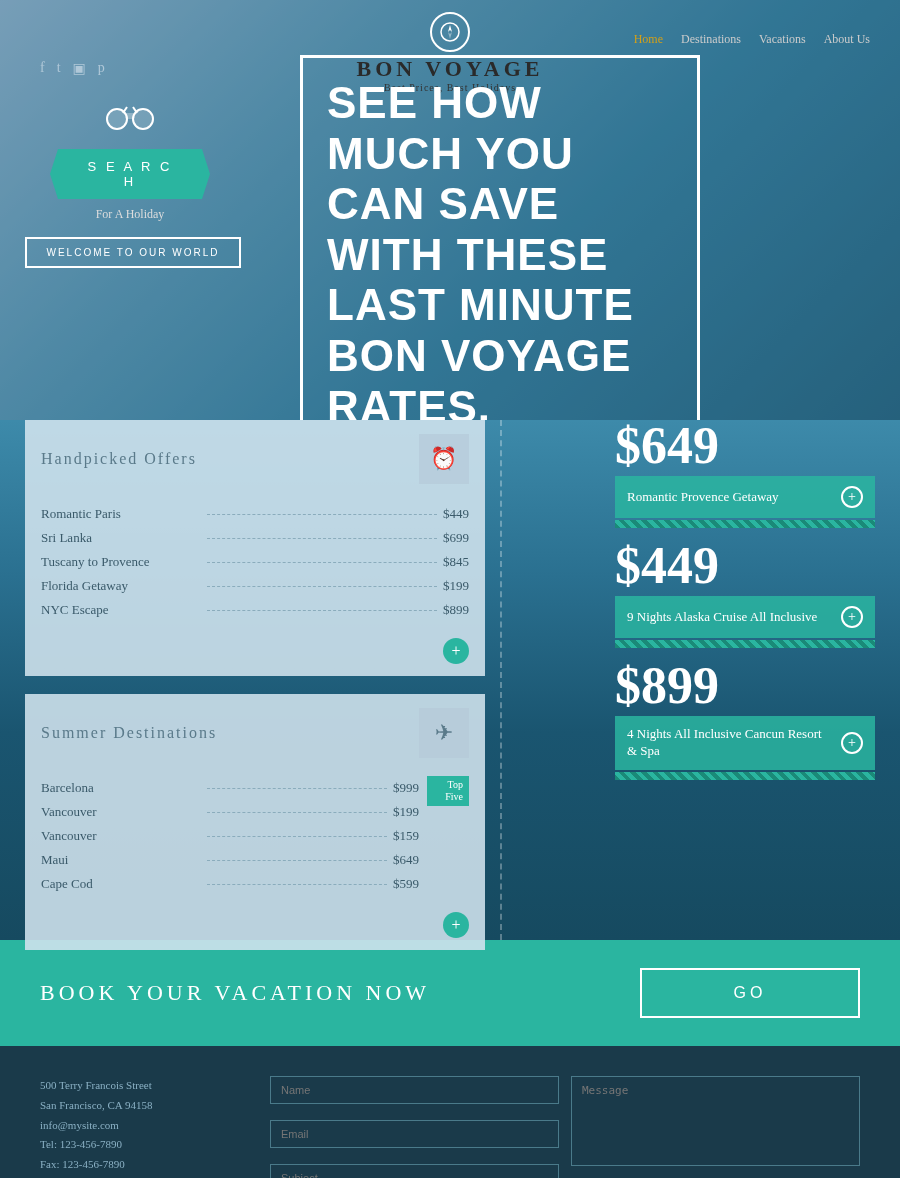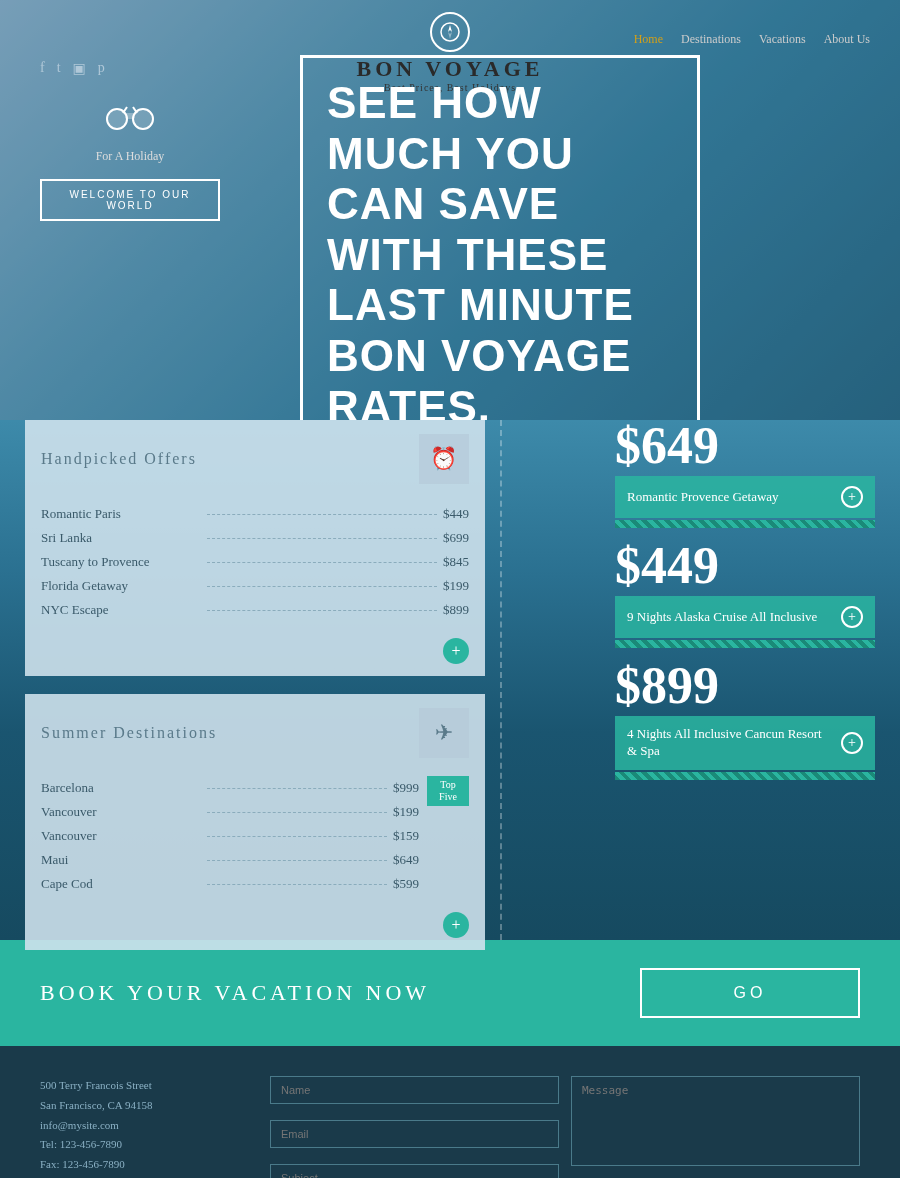--- a/index.html
+++ b/index.html
@@ -59,21 +59,21 @@
       font-size: 13px; letter-spacing: 3px; cursor: pointer;
       width: 160px; display: block; margin: 0 auto 8px;
       clip-path: polygon(8px 0%, calc(100% - 8px) 0%, 100% 50%, calc(100% - 8px) 100%, 8px 100%, 0% 50%);
     }
     .for-holiday { color: #ddd; font-size: 12px; text-align: center; margin-bottom: 15px; }
 
     .welcome-btn {
       border: 2px solid white; color: white; padding: 8px 16px;
       font-size: 10px; letter-spacing: 2px; cursor: pointer;
       background: transparent; display: block; margin: 0 auto;
-      width: 180px; text-align: center;
+      width: 216px; text-align: center;
     }
 
     
     .hero-box {
       position: absolute; left: 300px; top: 55px; width: 400px;
       border: 3px solid white; padding: 20px 24px; z-index: 3;
     }
     .hero-title {
       color: white; font-size: 44px; font-weight: bold; line-height: 1.15;
       letter-spacing: 1px; font-family: 'Arial Black', sans-serif;
@@ -133,21 +133,21 @@
       display: flex; justify-content: flex-end; padding: 8px 16px 0;
     }
     .teal-plus {
       width: 26px; height: 26px; border-radius: 50%; background: #2ab5a0;
       display: flex; align-items: center; justify-content: center;
       color: white; font-size: 16px; cursor: pointer;
     }
 
     .top-five-badge {
       background: #2ab5a0; color: white; font-size: 10px; padding: 3px 6px;
-      text-align: center; line-height: 1.2; width: 42px;
+      text-align: right; line-height: 1.2; width: 42px;
     }
 
     
     .right-prices {
       position: absolute; right: 25px; top: 0; width: 260px; z-index: 2;
     }
     .price-block { margin-bottom: 8px; }
     .big-price {
       color: white; font-size: 52px; font-weight: bold; line-height: 1;
       margin-bottom: 4px;
@@ -263,20 +263,21 @@
       </div>
       <div class="binoculars">
         <svg width="50" height="35" viewBox="0 0 50 35" fill="none">
           <circle cx="12" cy="22" r="10" stroke="white" stroke-width="2" fill="rgba(255,255,255,0.15)"></circle>
           <circle cx="38" cy="22" r="10" stroke="white" stroke-width="2" fill="rgba(255,255,255,0.15)"></circle>
           <rect x="20" y="16" width="10" height="6" fill="rgba(255,255,255,0.3)" rx="2"></rect>
           <line x1="22" y1="10" x2="18" y2="16" stroke="white" stroke-width="2"></line>
           <line x1="28" y1="10" x2="32" y2="16" stroke="white" stroke-width="2"></line>
         </svg>
       </div>
+      <button class="search-btn">S E A R C H</button>
       <div class="for-holiday">For A Holiday</div>
       <button class="welcome-btn">WELCOME TO OUR WORLD</button>
     </div>
 
     <div class="hero-box">
       <div class="hero-title">SEE HOW MUCH YOU CAN SAVE WITH THESE LAST MINUTE BON VOYAGE RATES.</div>
       <div class="see-details">
         <span>See Details</span>
         <div class="plus-circle">+</div>
       </div>

